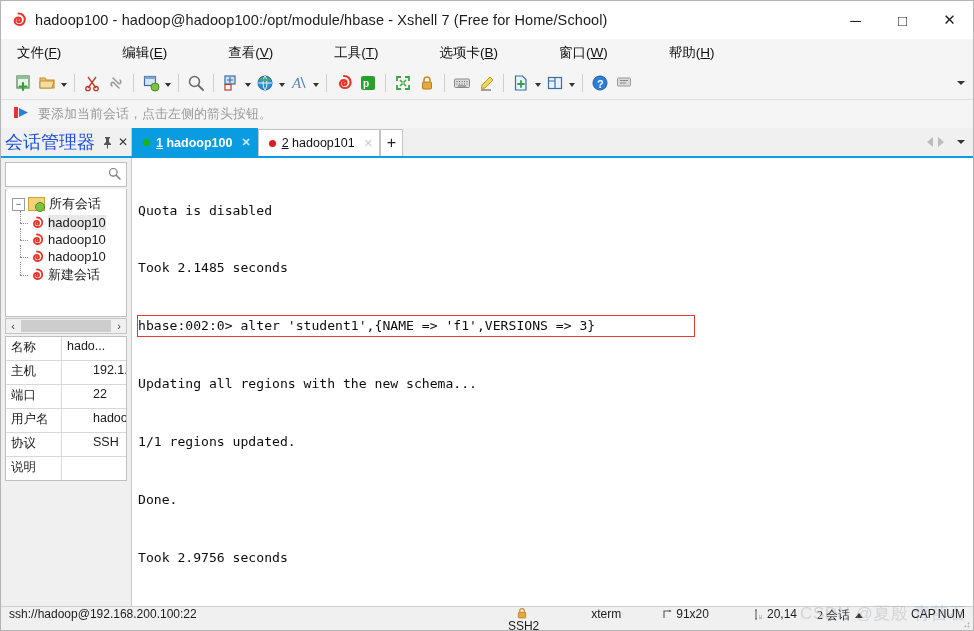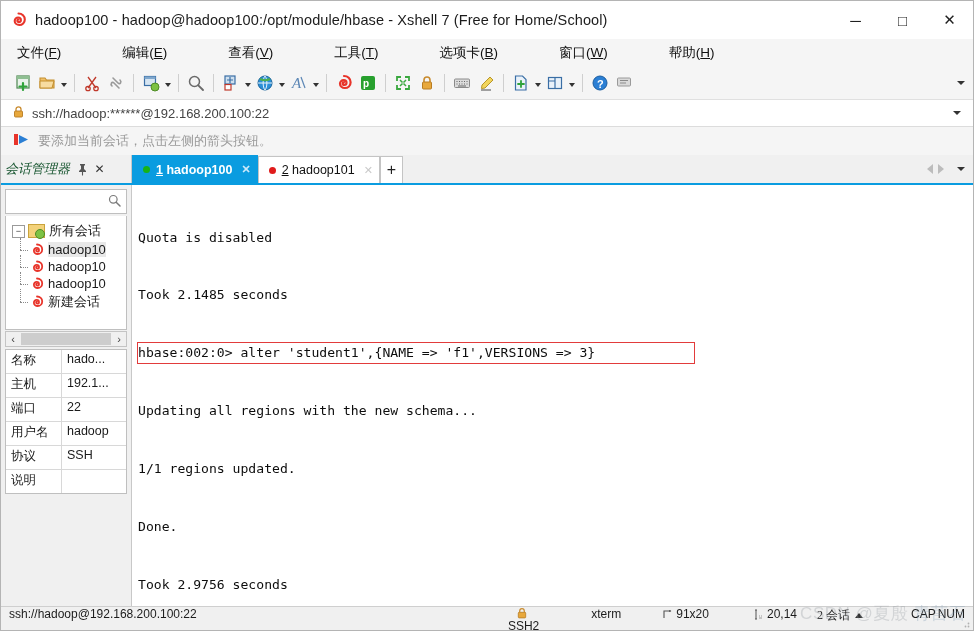--- a/index.html
+++ b/index.html
@@ -166,23 +166,22 @@
   .sm-header {
     width: 131px;
     background: #f0f0f0;
     display: flex; align-items: center;
     padding-left: 4px;
     box-sizing: border-box;
     border-right: 1px solid #c8c8c8;
     flex: none;
   }
   .sm-title {
-    font-size: 13px; color: #14532d;
+    font-size: 18px; color: #1d4ed8;
     white-space: nowrap;
-    font-style: italic;
   }
   .sm-pin, .sm-close {
     width: 17px; height: 22px;
     display: flex; align-items: center; justify-content: center;
     font-size: 12px; color: #333;
   }
   .sm-pin { margin-left: 4px; }
   .tab {
     min-width: 104px;
     display: flex; align-items: center;
@@ -352,21 +351,21 @@
   }
   .props {
     flex: none;
     margin: 0 4px 4px 4px;
     border: 1px solid #bfbfbf;
     background: #fff;
     font-size: 12.5px;
     box-sizing: border-box;
   }
   .prop-row { display: flex; height: 23px; }
-  .prop-row + .prop-row { border-top: 1px solid #d8d8d8; }
+  .prop-row + .prop-row { border-top: 1px solid #d8d8d8; gap: 26px; }
   .prop-k {
     width: 56px; flex: none;
     padding: 2px 0 0 5px;
     box-sizing: border-box;
     border-right: 1px solid #d8d8d8;
     overflow: hidden; white-space: nowrap;
   }
   .prop-v {
     flex: 1;
     padding: 2px 0 0 5px;
@@ -603,30 +602,20 @@
     </div>
     <div class="tb">
       <svg width="18" height="18" viewBox="0 0 18 18">
         <rect x="2.5" y="4" width="13" height="8" rx="1" fill="#dadada" stroke="#9a9a9a" stroke-width="1"></rect>
         <path d="M5 6.5h8M5 9h6" stroke="#8a8a8a" stroke-width="1"></path>
       </svg>
     </div>
     <div class="tb-overflow"></div>
   </div>
 
-  <div class="addressbar">
-    <span>
-      <svg width="11" height="13" viewBox="0 0 11 13">
-        <path d="M3 6V4.3a2.5 2.5 0 015 0V6" fill="none" stroke="#c98b2e" stroke-width="1.3"></path>
-        <rect x="1.5" y="6" width="8" height="6" rx="1" fill="#e8a83c" stroke="#b87c22" stroke-width="0.9"></rect>
-      </svg>
-    </span>
-    <span class="addr-text">ssh://hadoop:******@192.168.200.100:22</span>
-    <span class="addr-caret"></span>
-  </div>
 
   <div class="hintbar">
     <span>
       <svg width="17" height="13" viewBox="0 0 17 13">
         <path d="M1 1h4v11H1z" fill="#e8342a"></path>
         <path d="M6 2l9 4.5L6 11z" fill="#2b7fd4"></path>
       </svg>
     </span>
     <span class="hint-text">要添加当前会话，点击左侧的箭头按钮。</span>
   </div>

